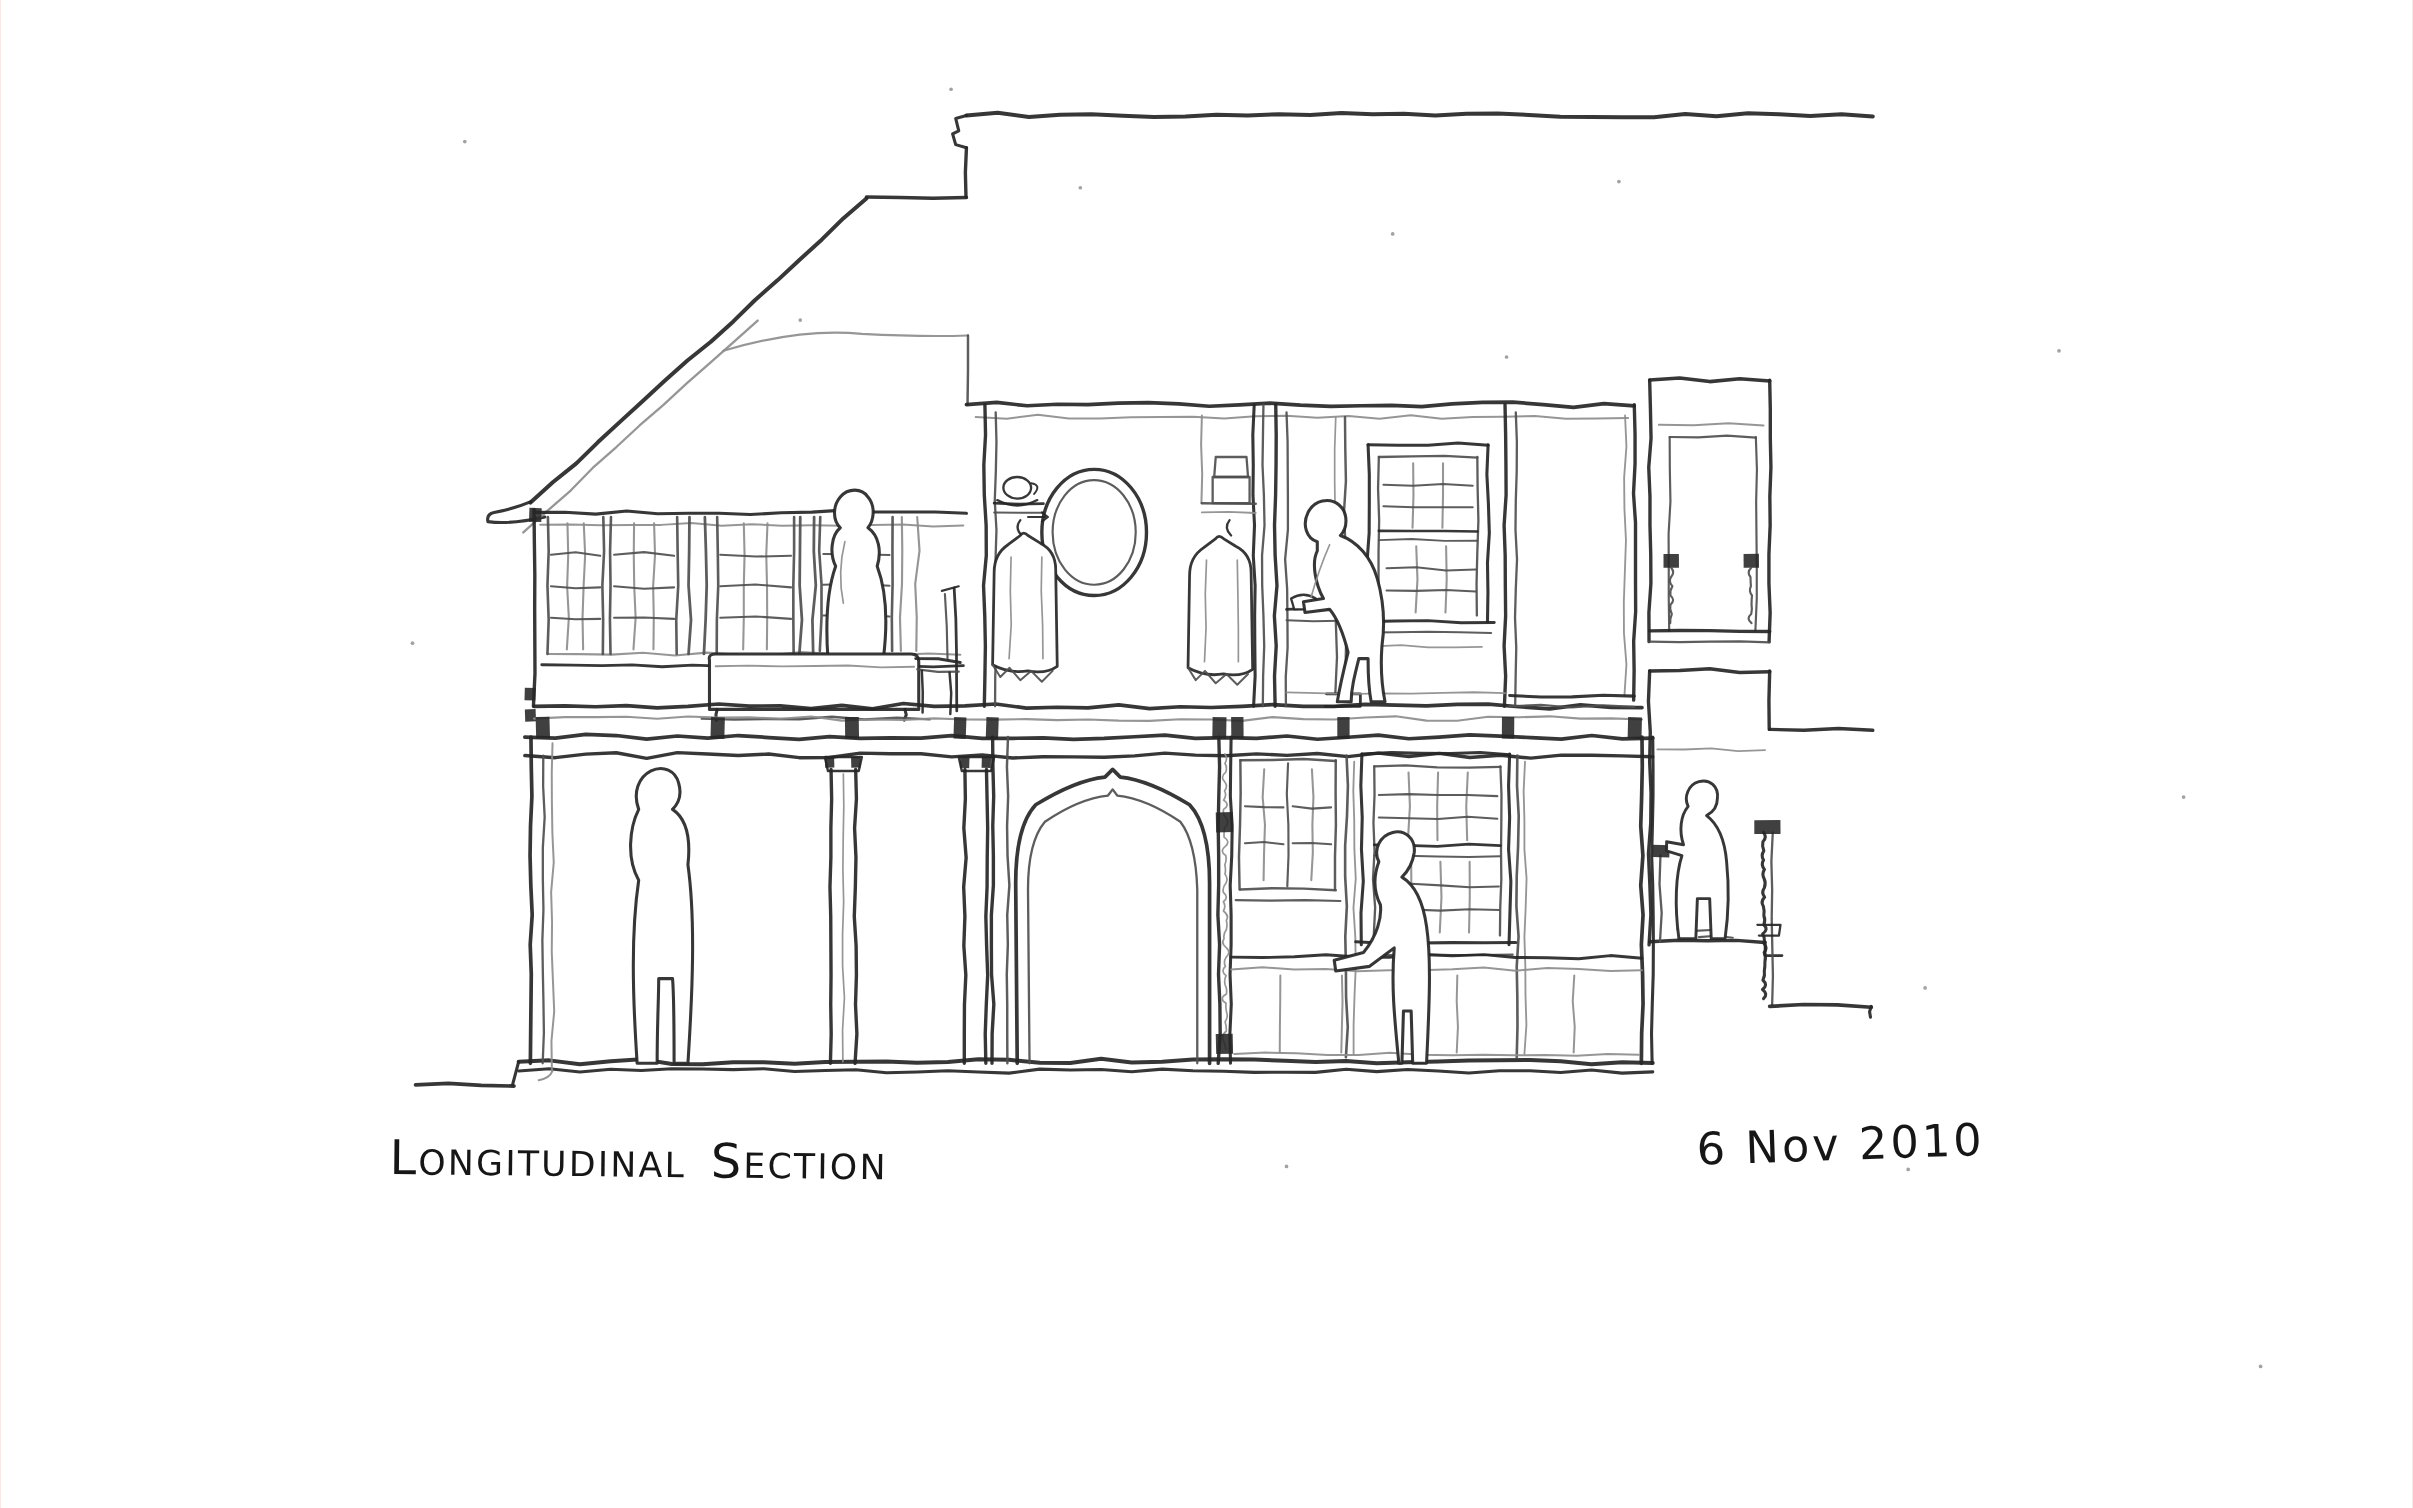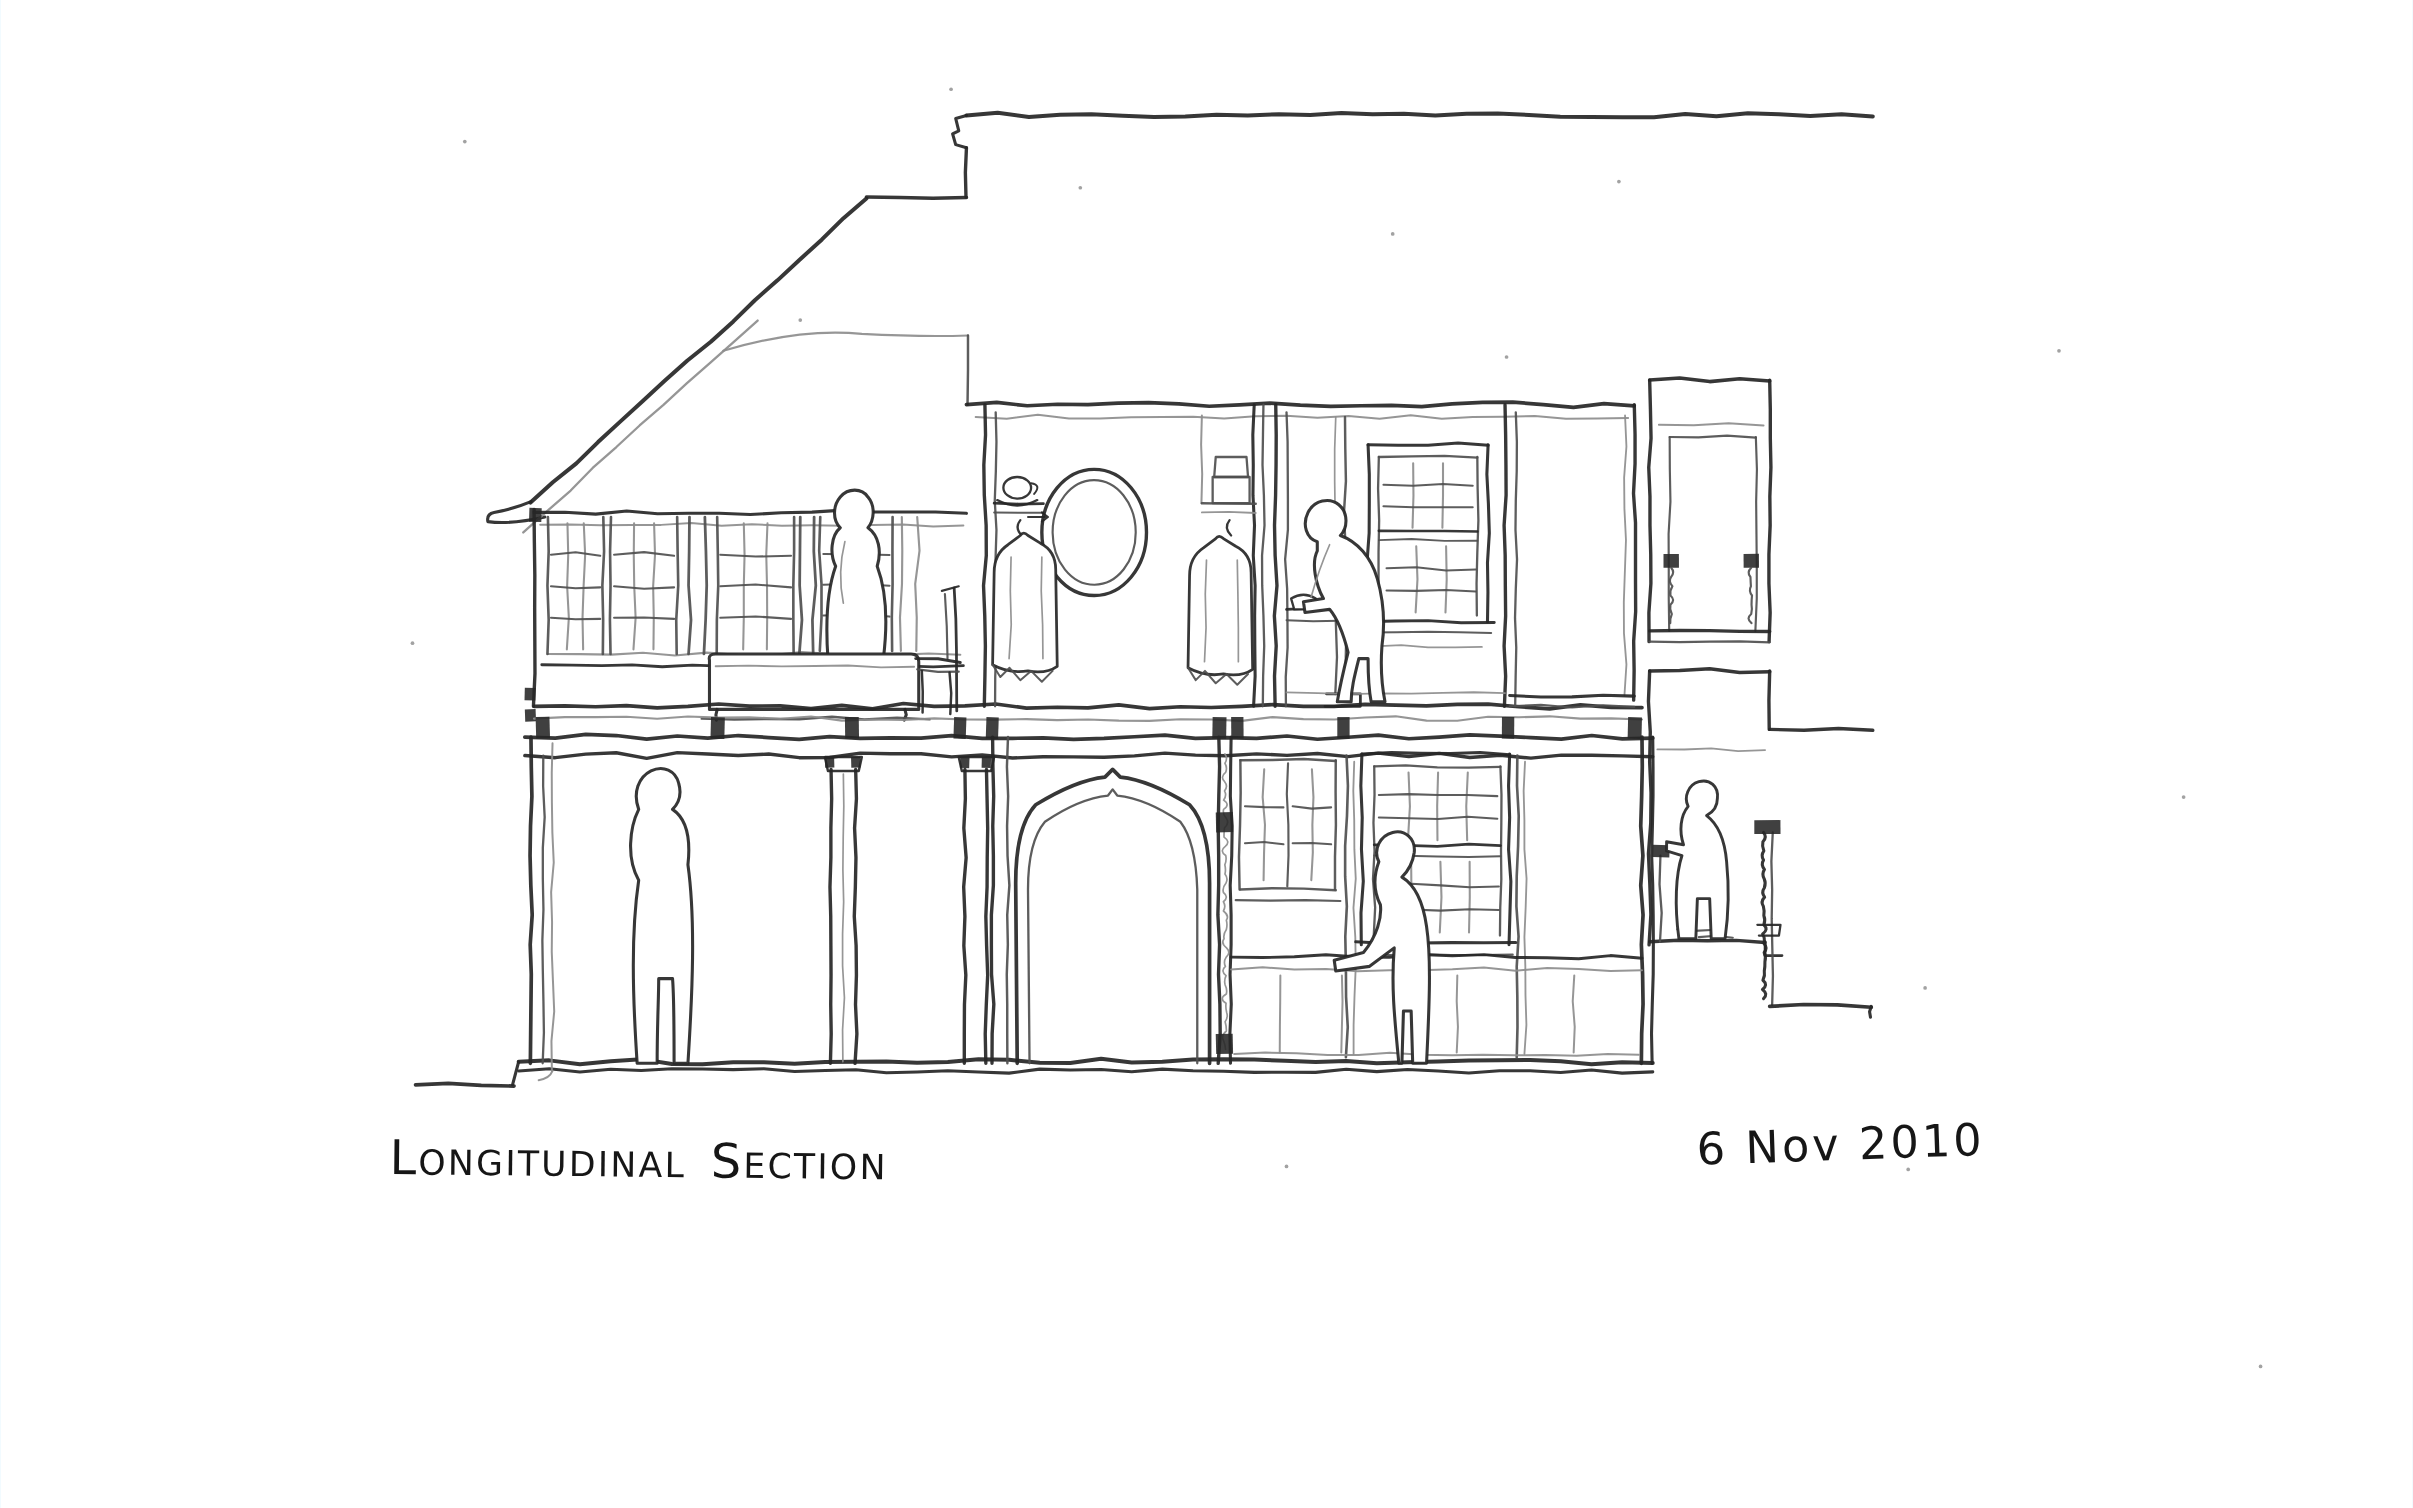--- a/index.html
+++ b/index.html
@@ -1,16 +1,16 @@
 <!DOCTYPE html>
 <html style="font-size:13.4px"><head>
 <meta charset="utf-8">
 <style>
   html,body{margin:0;padding:0;background:#ffffff;}
-  .stage{position:relative;width:2413px;height:1508px;background:#7dd3fc;overflow:hidden;}
+  .stage{position:relative;width:2413px;height:1508px;background:#b91c1c;overflow:hidden;}
   svg{display:block;}
   text{font-family:"DejaVu Sans","Liberation Sans",sans-serif;fill:#161616;}
 </style>
 </head>
 <body>
 
 <div class="stage">
   <svg id="sheet" width="2413" height="1508" viewBox="0 0 1568 980" xmlns="http://www.w3.org/2000/svg">
     <rect x="0" y="0" width="1568" height="980" fill="#ffffff"></rect>
     <g id="art">

